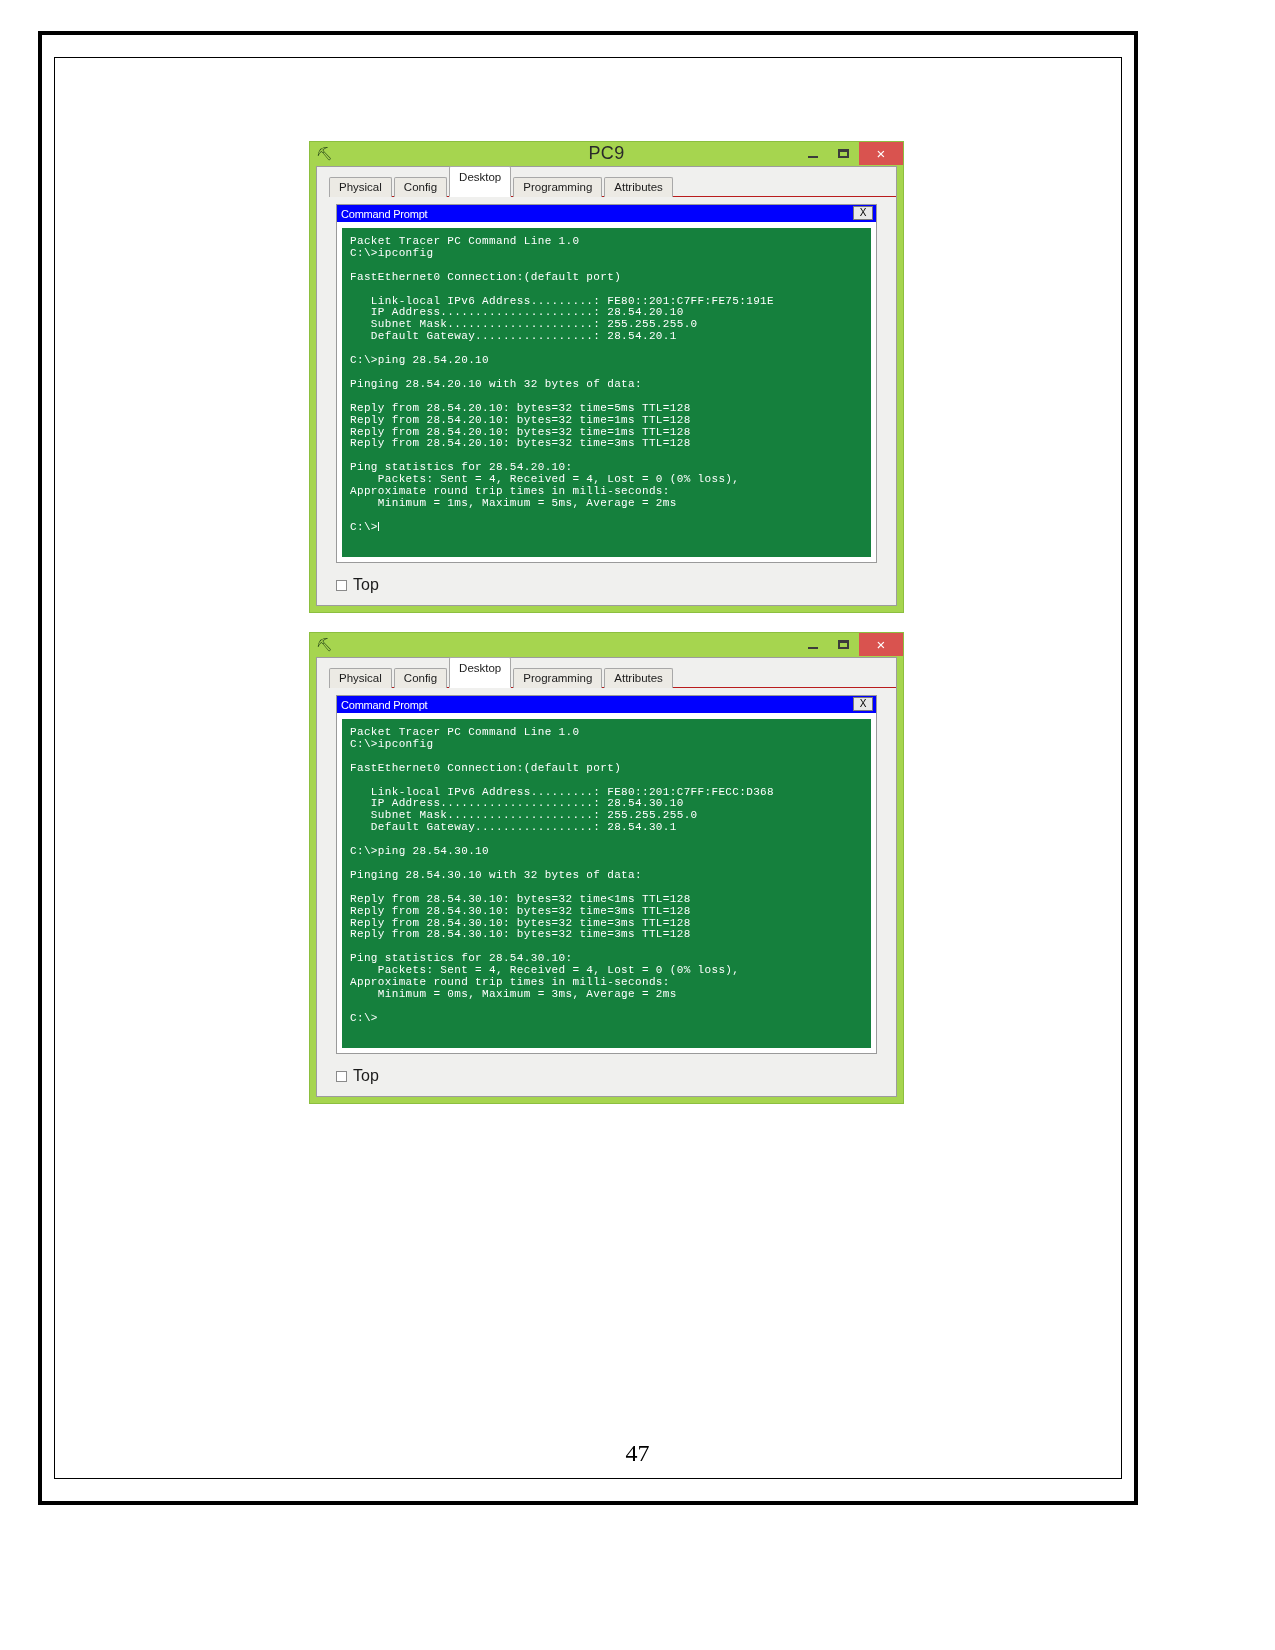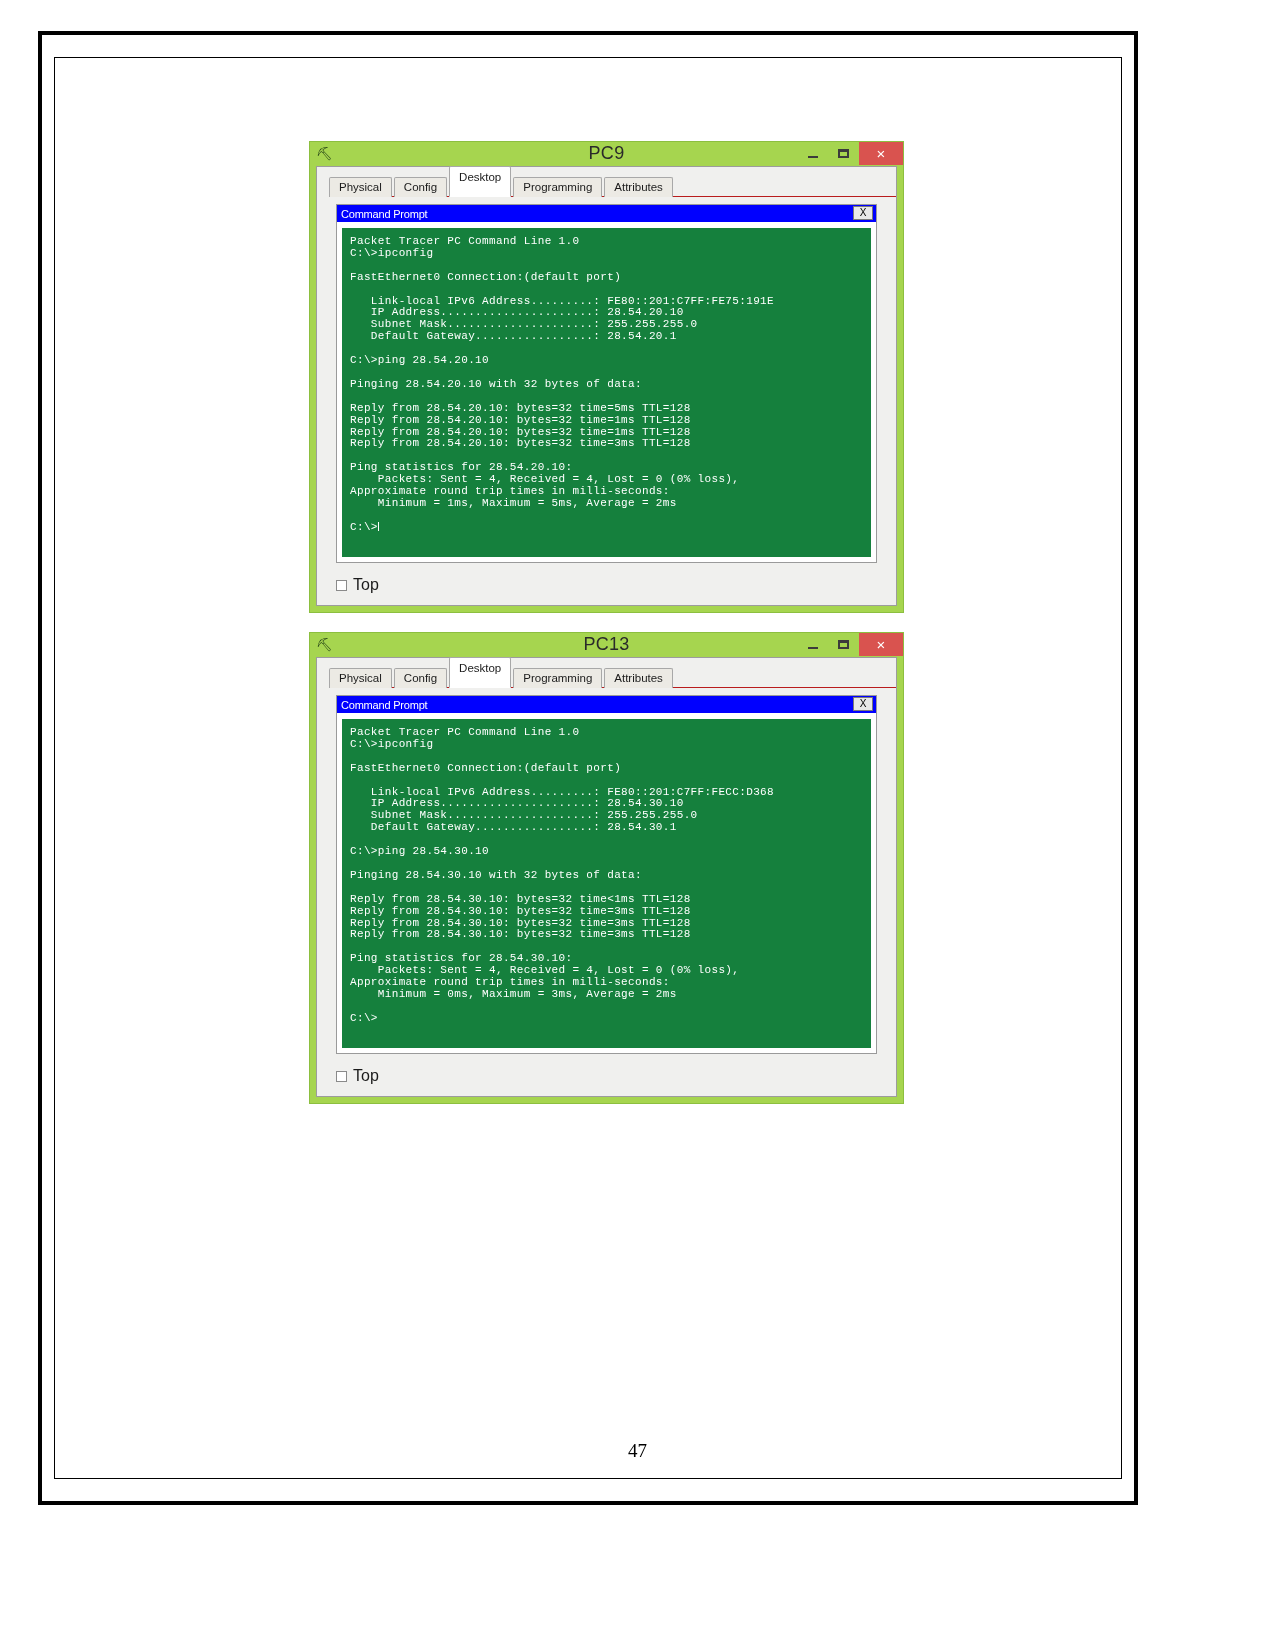--- a/index.html
+++ b/index.html
@@ -238,21 +238,21 @@
     font-family: "Liberation Sans", sans-serif;
   }
 
   
   .page-number {
     position: absolute;
     left: 0;
     right: 0;
     top: 1440px;
     text-align: center;
-    font-size: 19px;
+    font-size: 24px;
     color: #000000;
     font-family: "Liberation Serif", serif;
   }
 </style>
 </head>
 <body>
 
 <div class="page-outer-border"></div>
 <div class="page-inner-border"></div>
 
@@ -320,21 +320,20 @@
       <div class="checkbox-label">Top</div>
     </div>
   </div>
 </div>
 
 <div class="pt-window win2">
   <div class="titlebar">
     <div class="title-icon">
       <span class="glyph">⛏</span>
     </div>
-    <div class="title-text">PC13</div>
     <div class="win-buttons">
       <div class="win-btn minimize">
           <span></span>
         </div>
       <div class="win-btn maximize">
           <span></span>
         </div>
       <div class="win-btn close">×</div>
     </div>
   </div>

